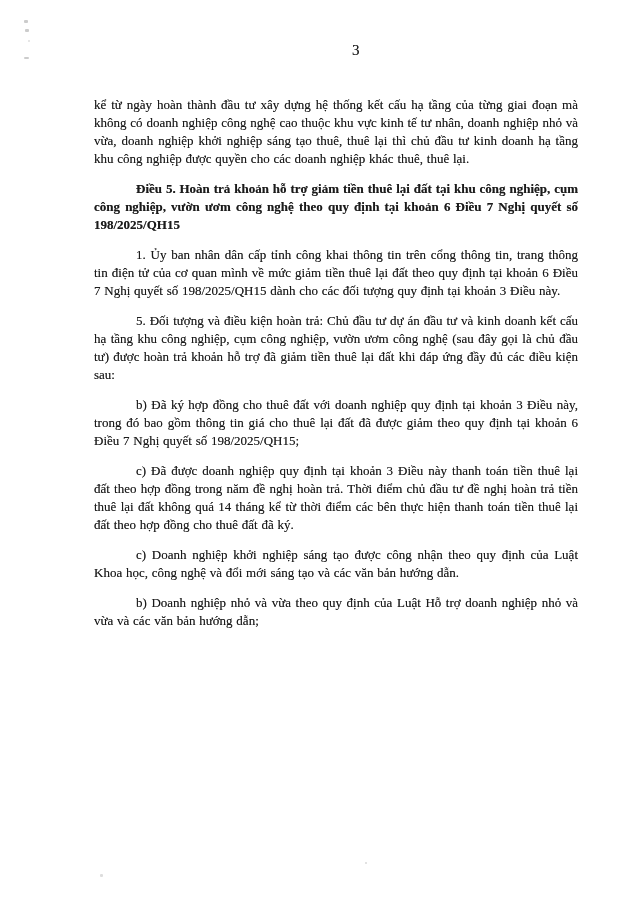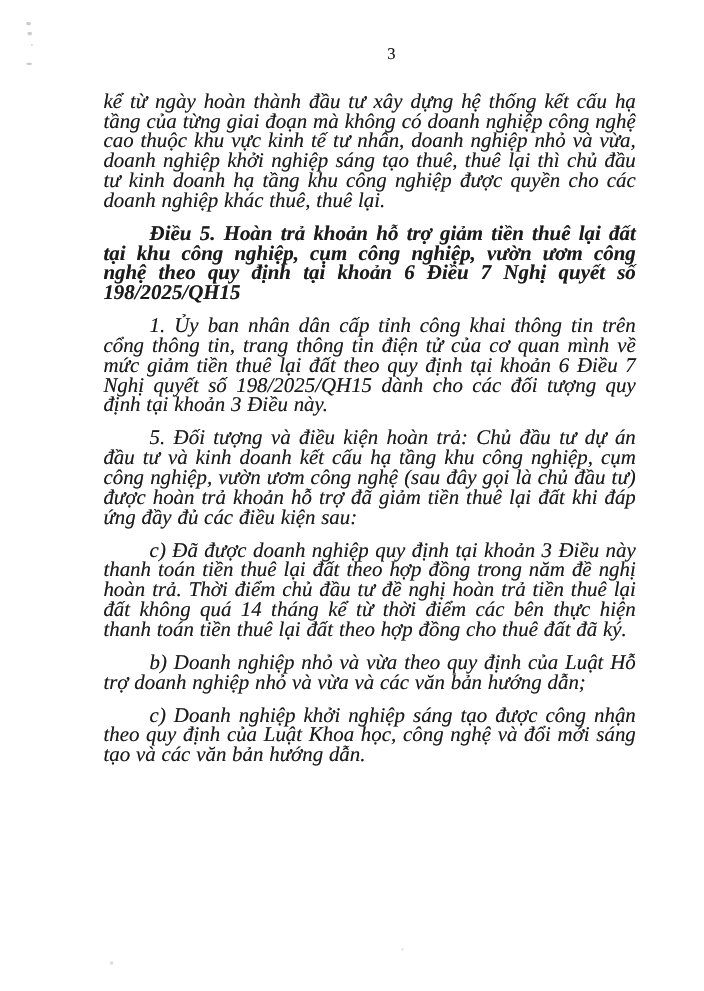--- a/index.html
+++ b/index.html
@@ -17,28 +17,27 @@
     top: 41px;
     left: 352px;
     font-size: 15px;
     line-height: 18px;
     color: #1b1b1b;
     text-shadow: 0 0 0.4px rgba(20,20,20,0.55);
   }
   .doc-body {
     position: absolute;
     left: 94px;
-    top: 84px;
+    top: 96px;
     width: 484px;
-    font-size: 19px;
+    font-size: 13px;
     line-height: 18px;
     text-align: justify;
     text-justify: inter-word;
     text-shadow: 0 0 0.4px rgba(20,20,20,0.55);
-    font-style: italic;
   }
   .doc-body p {
     margin: 0 0 12px 0;
     text-indent: 42px;
     word-spacing: 0.5px;
   }
   .doc-body p.continuation { text-indent: 0; }
   .doc-body p.heading { font-weight: bold; }
   .speck {
     position: absolute;
@@ -57,23 +56,24 @@
 <body>
 
 <div class="page">
   <div class="page-number">3</div>
 
   <div class="doc-body" id="doc-body">
       <p class="continuation">kể từ ngày hoàn thành đầu tư xây dựng hệ thống kết cấu hạ tầng của từng giai đoạn mà không có doanh nghiệp công nghệ cao thuộc khu vực kinh tế tư nhân, doanh nghiệp nhỏ và vừa, doanh nghiệp khởi nghiệp sáng tạo thuê, thuê lại thì chủ đầu tư kinh doanh hạ tầng khu công nghiệp được quyền cho các doanh nghiệp khác thuê, thuê lại.</p>
       <p class="heading">Điều 5. Hoàn trả khoản hỗ trợ giảm tiền thuê lại đất tại khu công nghiệp, cụm công nghiệp, vườn ươm công nghệ theo quy định tại khoản 6 Điều 7 Nghị quyết số 198/2025/QH15</p>
       <p class="body">1. Ủy ban nhân dân cấp tỉnh công khai thông tin trên cổng thông tin, trang thông tin điện tử của cơ quan mình về mức giảm tiền thuê lại đất theo quy định tại khoản 6 Điều 7 Nghị quyết số 198/2025/QH15 dành cho các đối tượng quy định tại khoản 3 Điều này.</p>
       <p class="body">5. Đối tượng và điều kiện hoàn trả: Chủ đầu tư dự án đầu tư và kinh doanh kết cấu hạ tầng khu công nghiệp, cụm công nghiệp, vườn ươm công nghệ (sau đây gọi là chủ đầu tư) được hoàn trả khoản hỗ trợ đã giảm tiền thuê lại đất khi đáp ứng đầy đủ các điều kiện sau:</p>
+      <p class="body">b) Đã ký hợp đồng cho thuê đất với doanh nghiệp quy định tại khoản 3 Điều này, trong đó bao gồm thông tin giá cho thuê lại đất đã được giảm theo quy định tại khoản 6 Điều 7 Nghị quyết số 198/2025/QH15;</p>
       <p class="body">c) Đã được doanh nghiệp quy định tại khoản 3 Điều này thanh toán tiền thuê lại đất theo hợp đồng trong năm đề nghị hoàn trả. Thời điểm chủ đầu tư đề nghị hoàn trả tiền thuê lại đất không quá 14 tháng kể từ thời điểm các bên thực hiện thanh toán tiền thuê lại đất theo hợp đồng cho thuê đất đã ký.</p>
+      <p class="body">c) Doanh nghiệp khởi nghiệp sáng tạo được công nhận theo quy định của Luật Khoa học, công nghệ và đổi mới sáng tạo và các văn bản hướng dẫn.</p>
       <p class="body">b) Doanh nghiệp nhỏ và vừa theo quy định của Luật Hỗ trợ doanh nghiệp nhỏ và vừa và các văn bản hướng dẫn;</p>
-      <p class="body">c) Doanh nghiệp khởi nghiệp sáng tạo được công nhận theo quy định của Luật Khoa học, công nghệ và đổi mới sáng tạo và các văn bản hướng dẫn.</p>
     </div>
 
   <div class="speck s1"></div>
   <div class="speck s2"></div>
   <div class="speck s3"></div>
   <div class="speck s4"></div>
   <div class="speck s5"></div>
   <div class="speck s6"></div>
 </div>
 

